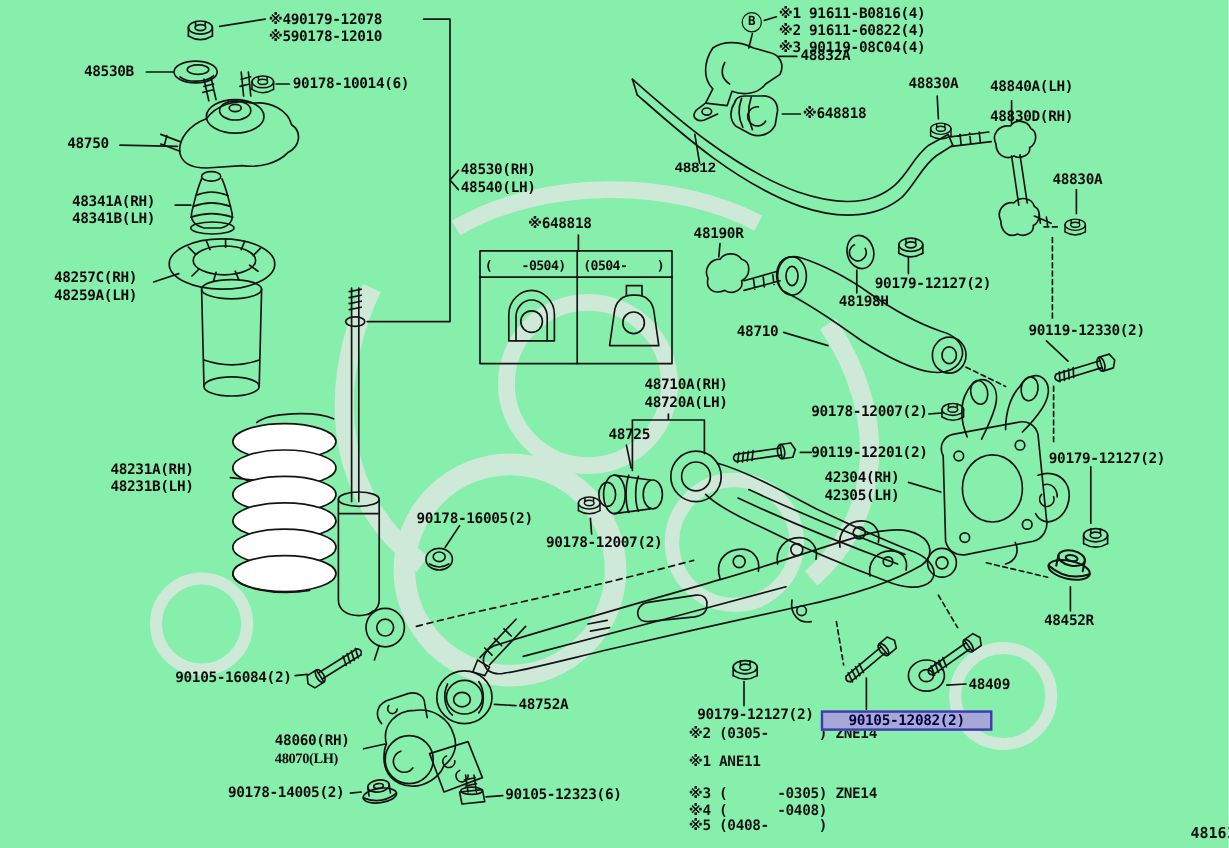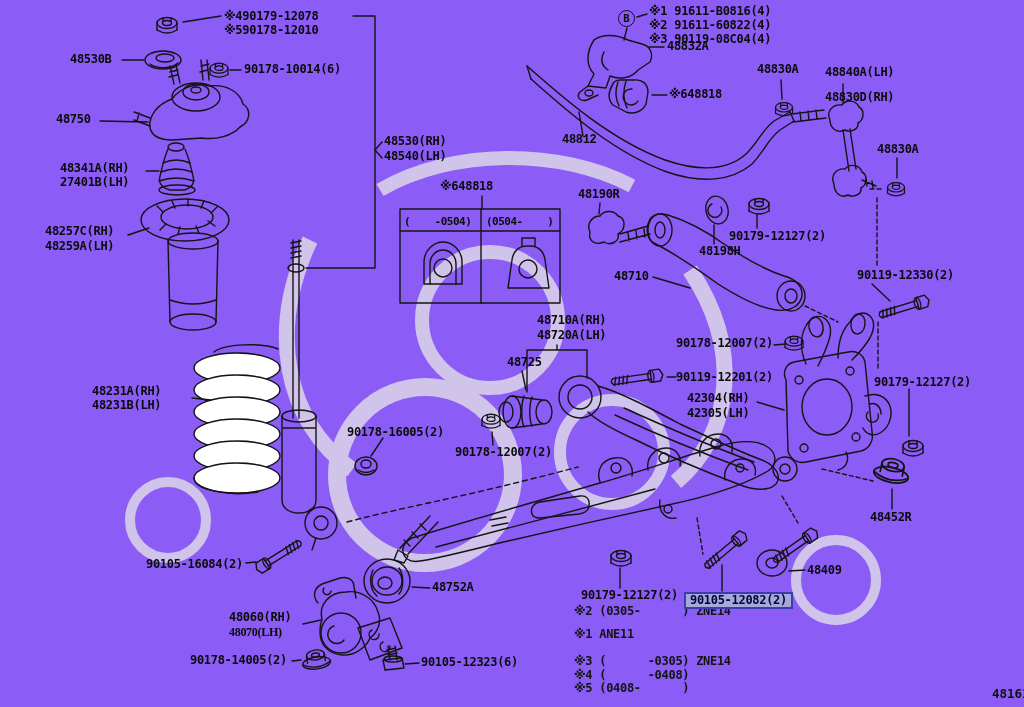--- a/index.html
+++ b/index.html
@@ -1,21 +1,21 @@
 <!DOCTYPE html>
 <html><head>
 <meta charset="utf-8">
 <style>
   html,body{margin:0;padding:0;background:#fff;}
-  #stage{position:relative;width:1024px;height:707px;background:#8b5cf6;overflow:hidden;
+  #stage{position:relative;width:1024px;height:707px;background:#86efac;overflow:hidden;
          font-family:"DejaVu Sans Mono","DejaVu Sans",monospace;}
   #art{position:absolute;left:0;top:0;}
   .lbl{position:absolute;font-weight:bold;font-size:12px;line-height:13px;
        letter-spacing:-0.3px;color:#0b0b0b;white-space:pre;z-index:3;}
-  .lbl.hl{padding:0 4px;z-index:4;}
+  .lbl.hl{padding:0 21px;z-index:4;}
   .lbl.circ{width:15px;height:15px;border:1.6px solid #101010;border-radius:50%;
             text-align:center;line-height:14px;font-size:10.5px;letter-spacing:0;padding:0;}
   .legend-line{position:absolute;font-size:12px;font-weight:bold;letter-spacing:-0.3px;
                color:#141414;white-space:pre;z-index:3;}
   .boxhdr{position:absolute;font-weight:bold;font-size:11px;letter-spacing:-0.5px;
           color:#0b0b0b;white-space:pre;z-index:3;}
   #footer-code{position:absolute;font-size:12.5px;font-weight:bold;color:#111;z-index:3;margin-left:36px;}
 </style>
 </head>
 <body>
@@ -336,21 +336,21 @@
     </g>
   </svg>
 
   <div id="labels-layer">
       <div class="lbl" style="left: 224px; top: 10px;">※490179-12078</div>
       <div class="lbl" style="left: 224px; top: 24px;">※590178-12010</div>
       <div class="lbl" style="left: 70px; top: 53px;">48530B</div>
       <div class="lbl" style="left: 244px; top: 63px;">90178-10014(6)</div>
       <div class="lbl" style="left: 56px; top: 113px;">48750</div>
       <div class="lbl" style="left: 60px; top: 162px;">48341A(RH)</div>
-      <div class="lbl" style="left: 60px; top: 176px;">27401B(LH)</div>
+      <div class="lbl" style="left: 60px; top: 176px;">48341B(LH)</div>
       <div class="lbl" style="left: 45px; top: 225px;">48257C(RH)</div>
       <div class="lbl" style="left: 45px; top: 240px;">48259A(LH)</div>
       <div class="lbl" style="left: 92px; top: 385px;">48231A(RH)</div>
       <div class="lbl" style="left: 92px; top: 399px;">48231B(LH)</div>
       <div class="lbl" style="left: 384px; top: 135px;">48530(RH)</div>
       <div class="lbl" style="left: 384px; top: 150px;">48540(LH)</div>
       <div class="lbl" style="left: 440px; top: 180px;">※648818</div>
       <div class="lbl" style="left: 649px; top: 5px;">※1 91611-B0816(4)</div>
       <div class="lbl" style="left: 649px; top: 19px;">※2 91611-60822(4)</div>
       <div class="lbl" style="left: 649px; top: 33px;">※3 90119-08C04(4)</div>

